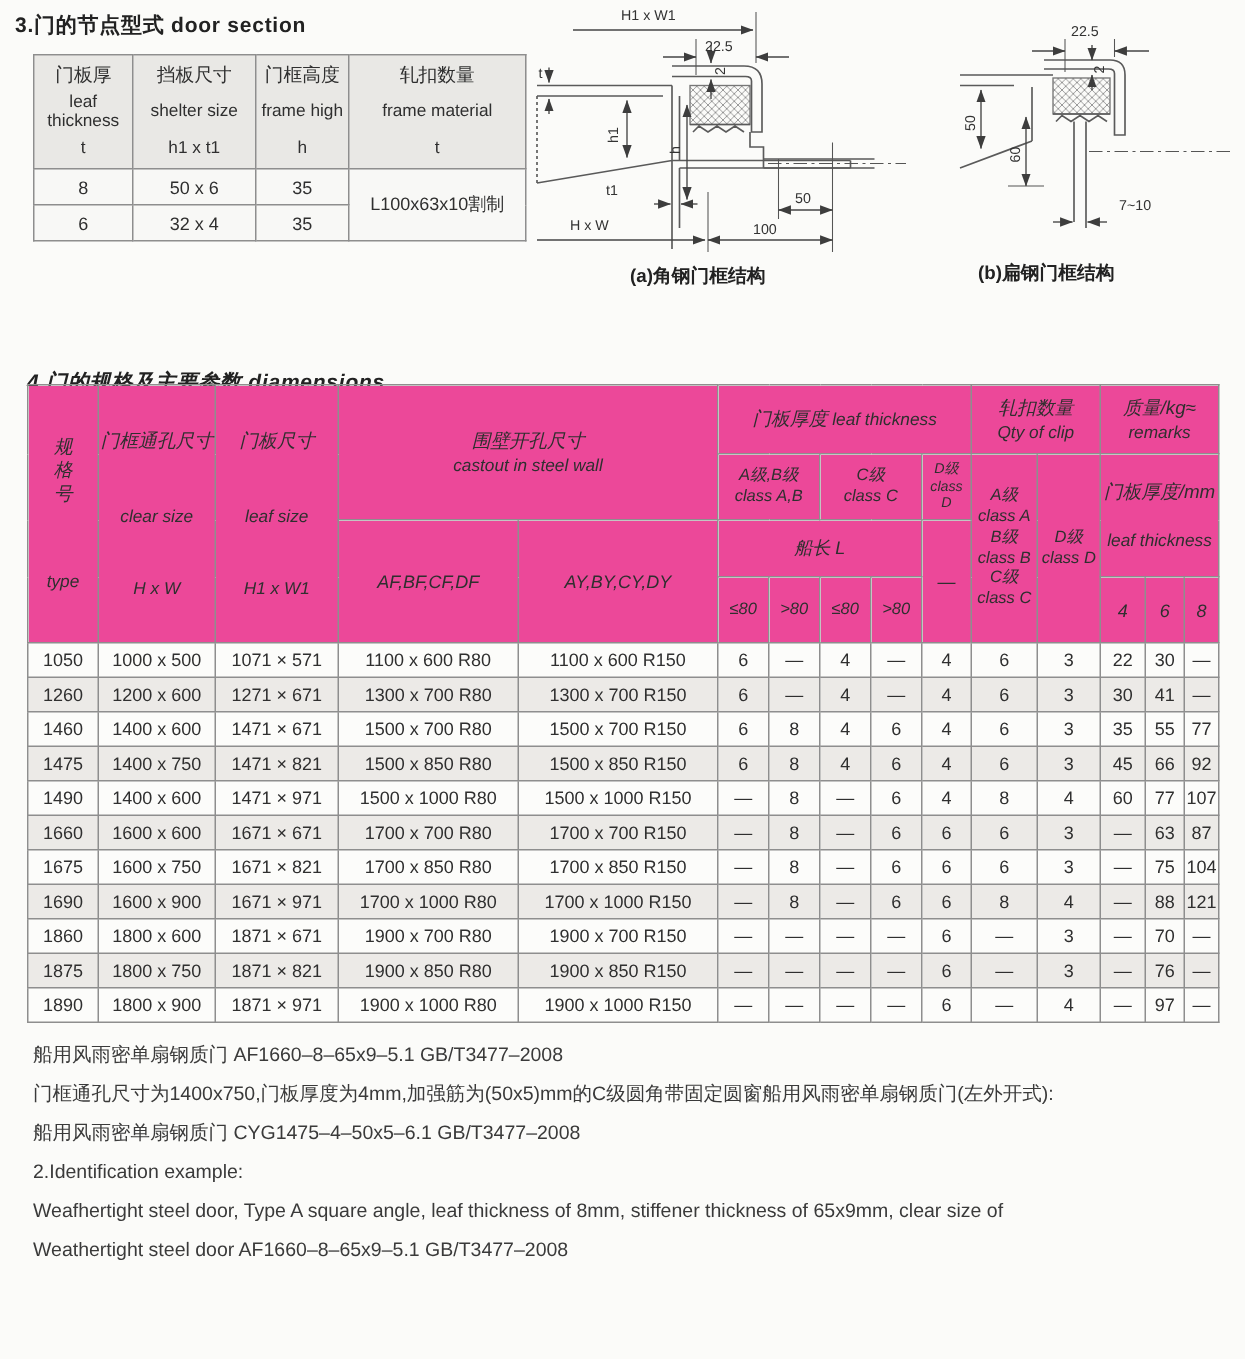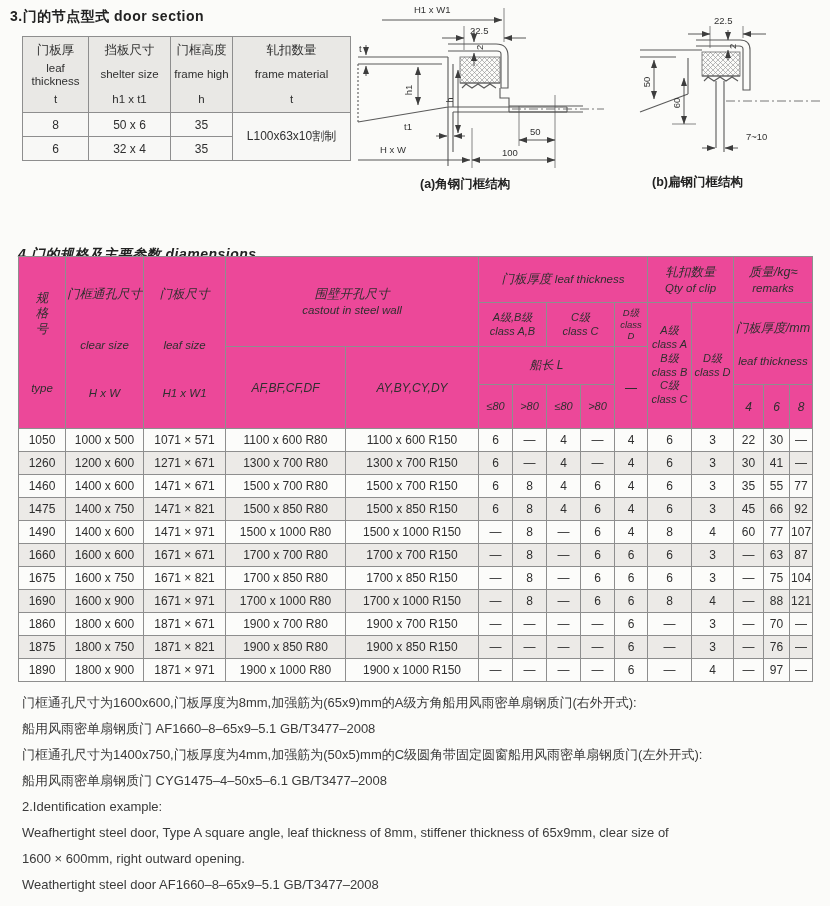--- a/index.html
+++ b/index.html
@@ -485,23 +485,21 @@
           <td>—</td>
           <td>4</td>
           <td>—</td>
           <td>97</td>
           <td>—</td>
         </tr>
       </tbody>
   </table>
 
   <div class="notes">
-    <p>门框通孔尺寸为1600x600,门板厚度为8mm,加强筋为(65x9)mm的A级方角船用风雨密单扇钢质门(右外开式):</p>
     <p>船用风雨密单扇钢质门 AF1660–8–65x9–5.1 GB/T3477–2008</p>
     <p>门框通孔尺寸为1400x750,门板厚度为4mm,加强筋为(50x5)mm的C级圆角带固定圆窗船用风雨密单扇钢质门(左外开式):</p>
     <p>船用风雨密单扇钢质门 CYG1475–4–50x5–6.1 GB/T3477–2008</p>
     <p>2.Identification example:</p>
     <p>Weafhertight steel door, Type A square angle, leaf thickness of 8mm, stiffener thickness of 65x9mm, clear size of</p>
-    <p>1600 × 600mm, right outward opening.</p>
     <p>Weathertight steel door AF1660–8–65x9–5.1 GB/T3477–2008</p>
   </div>
 
 </div>
 
 </body></html>

